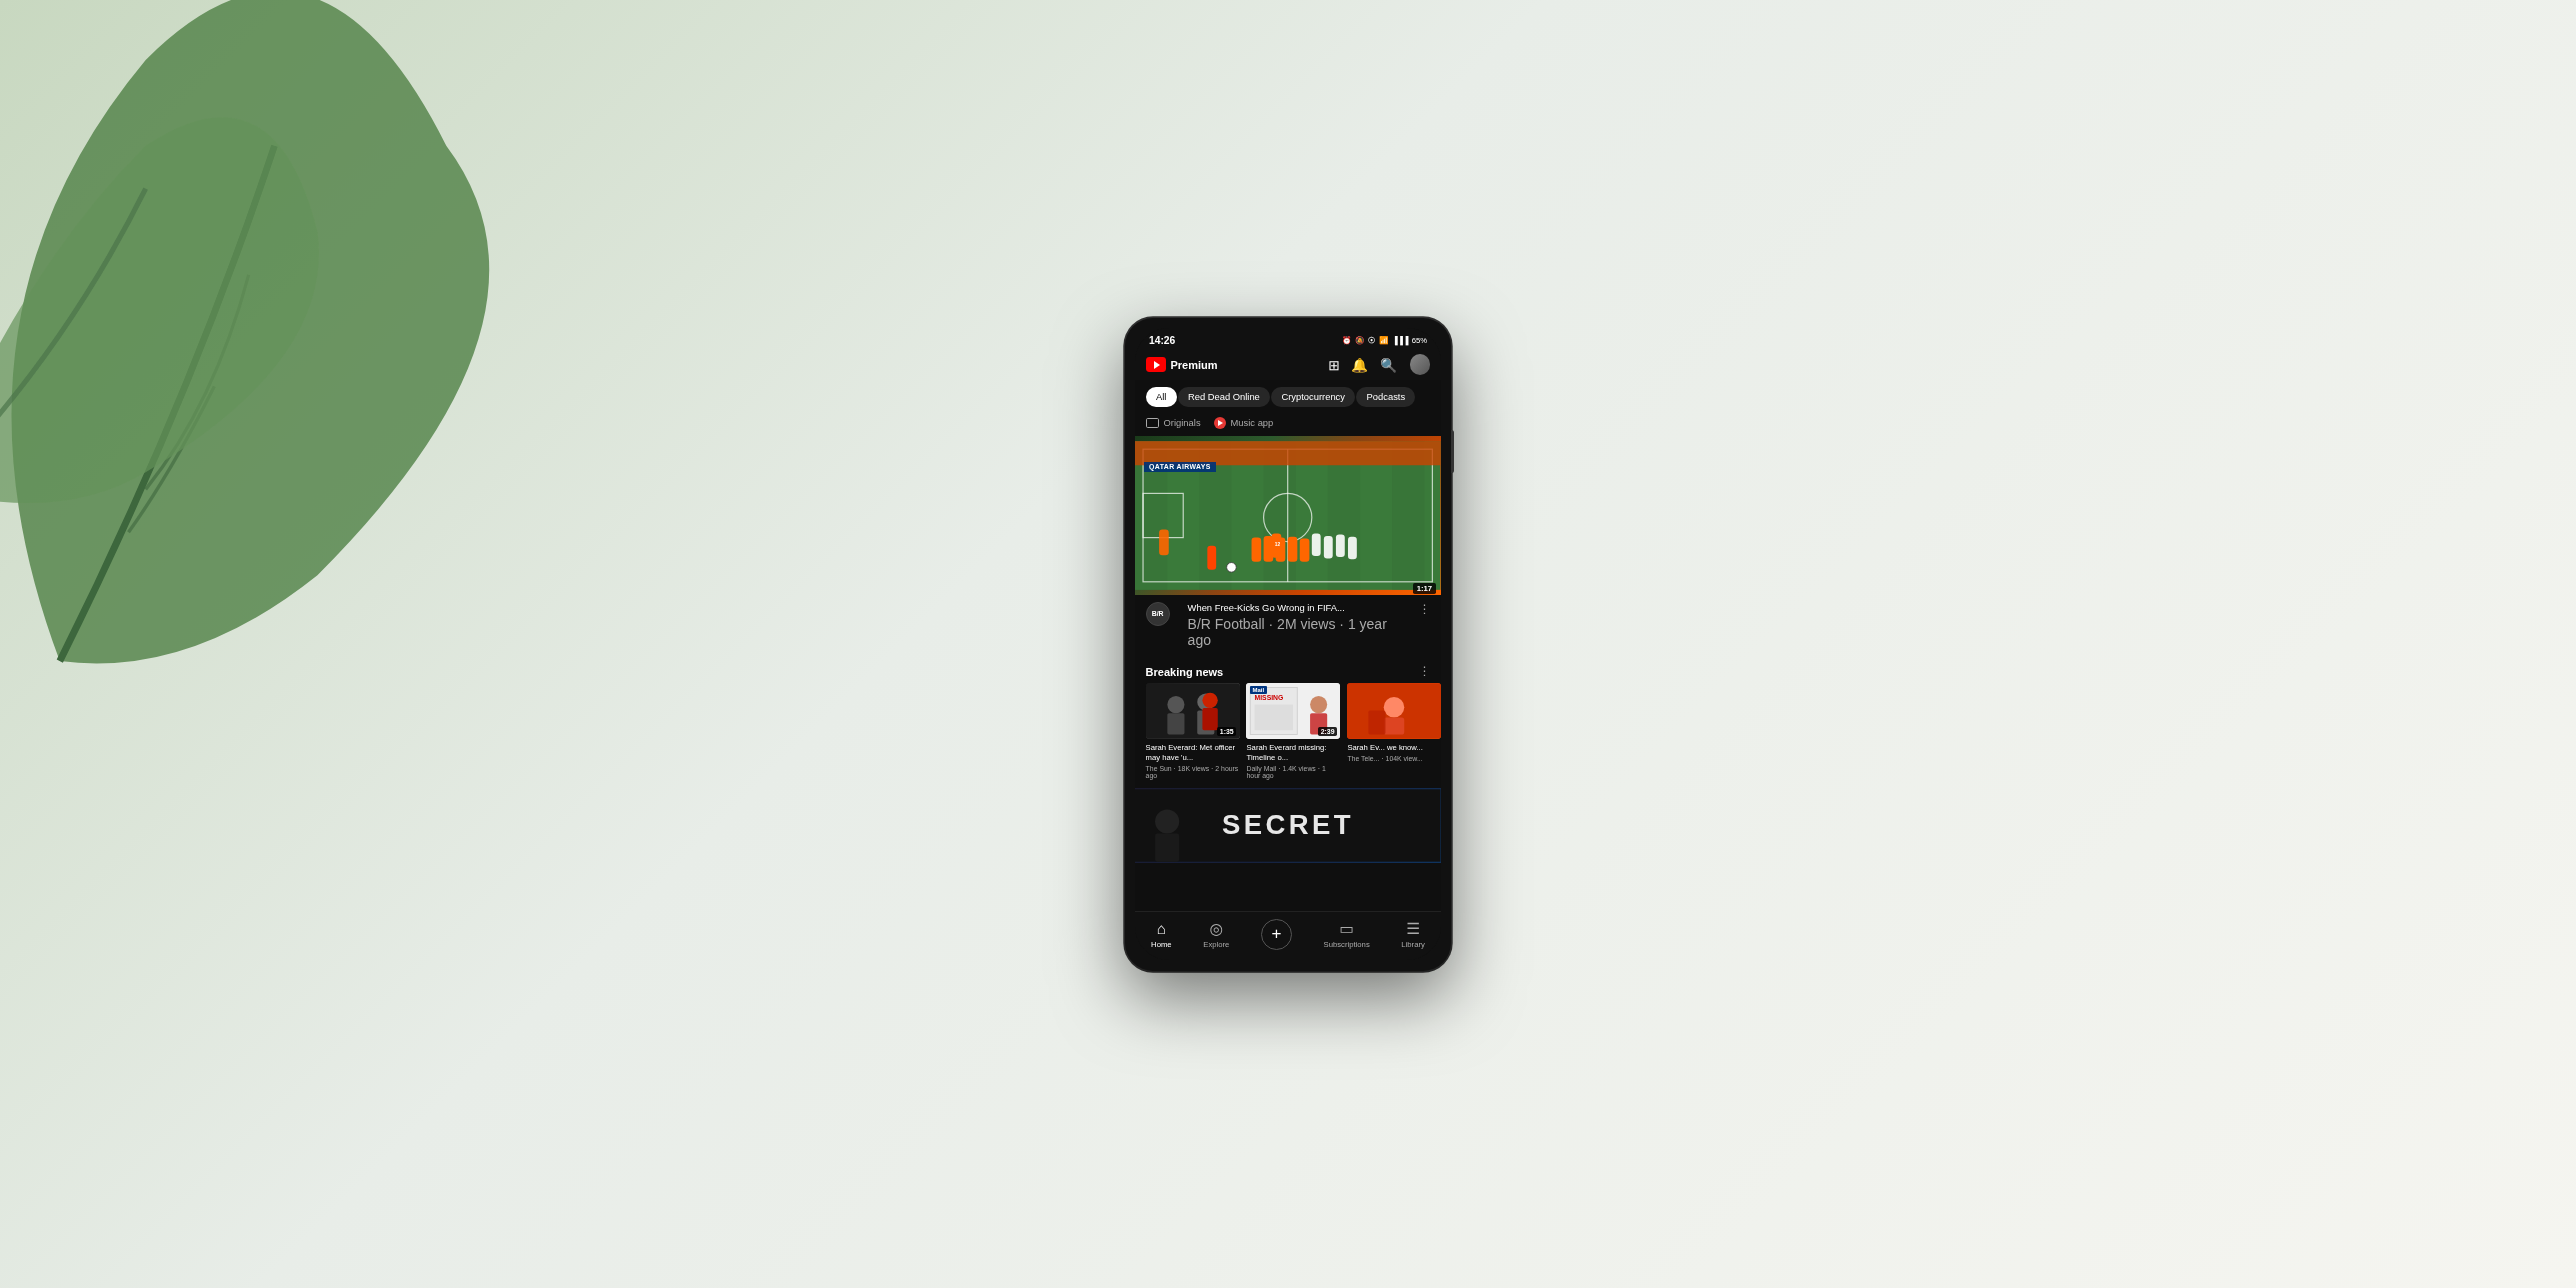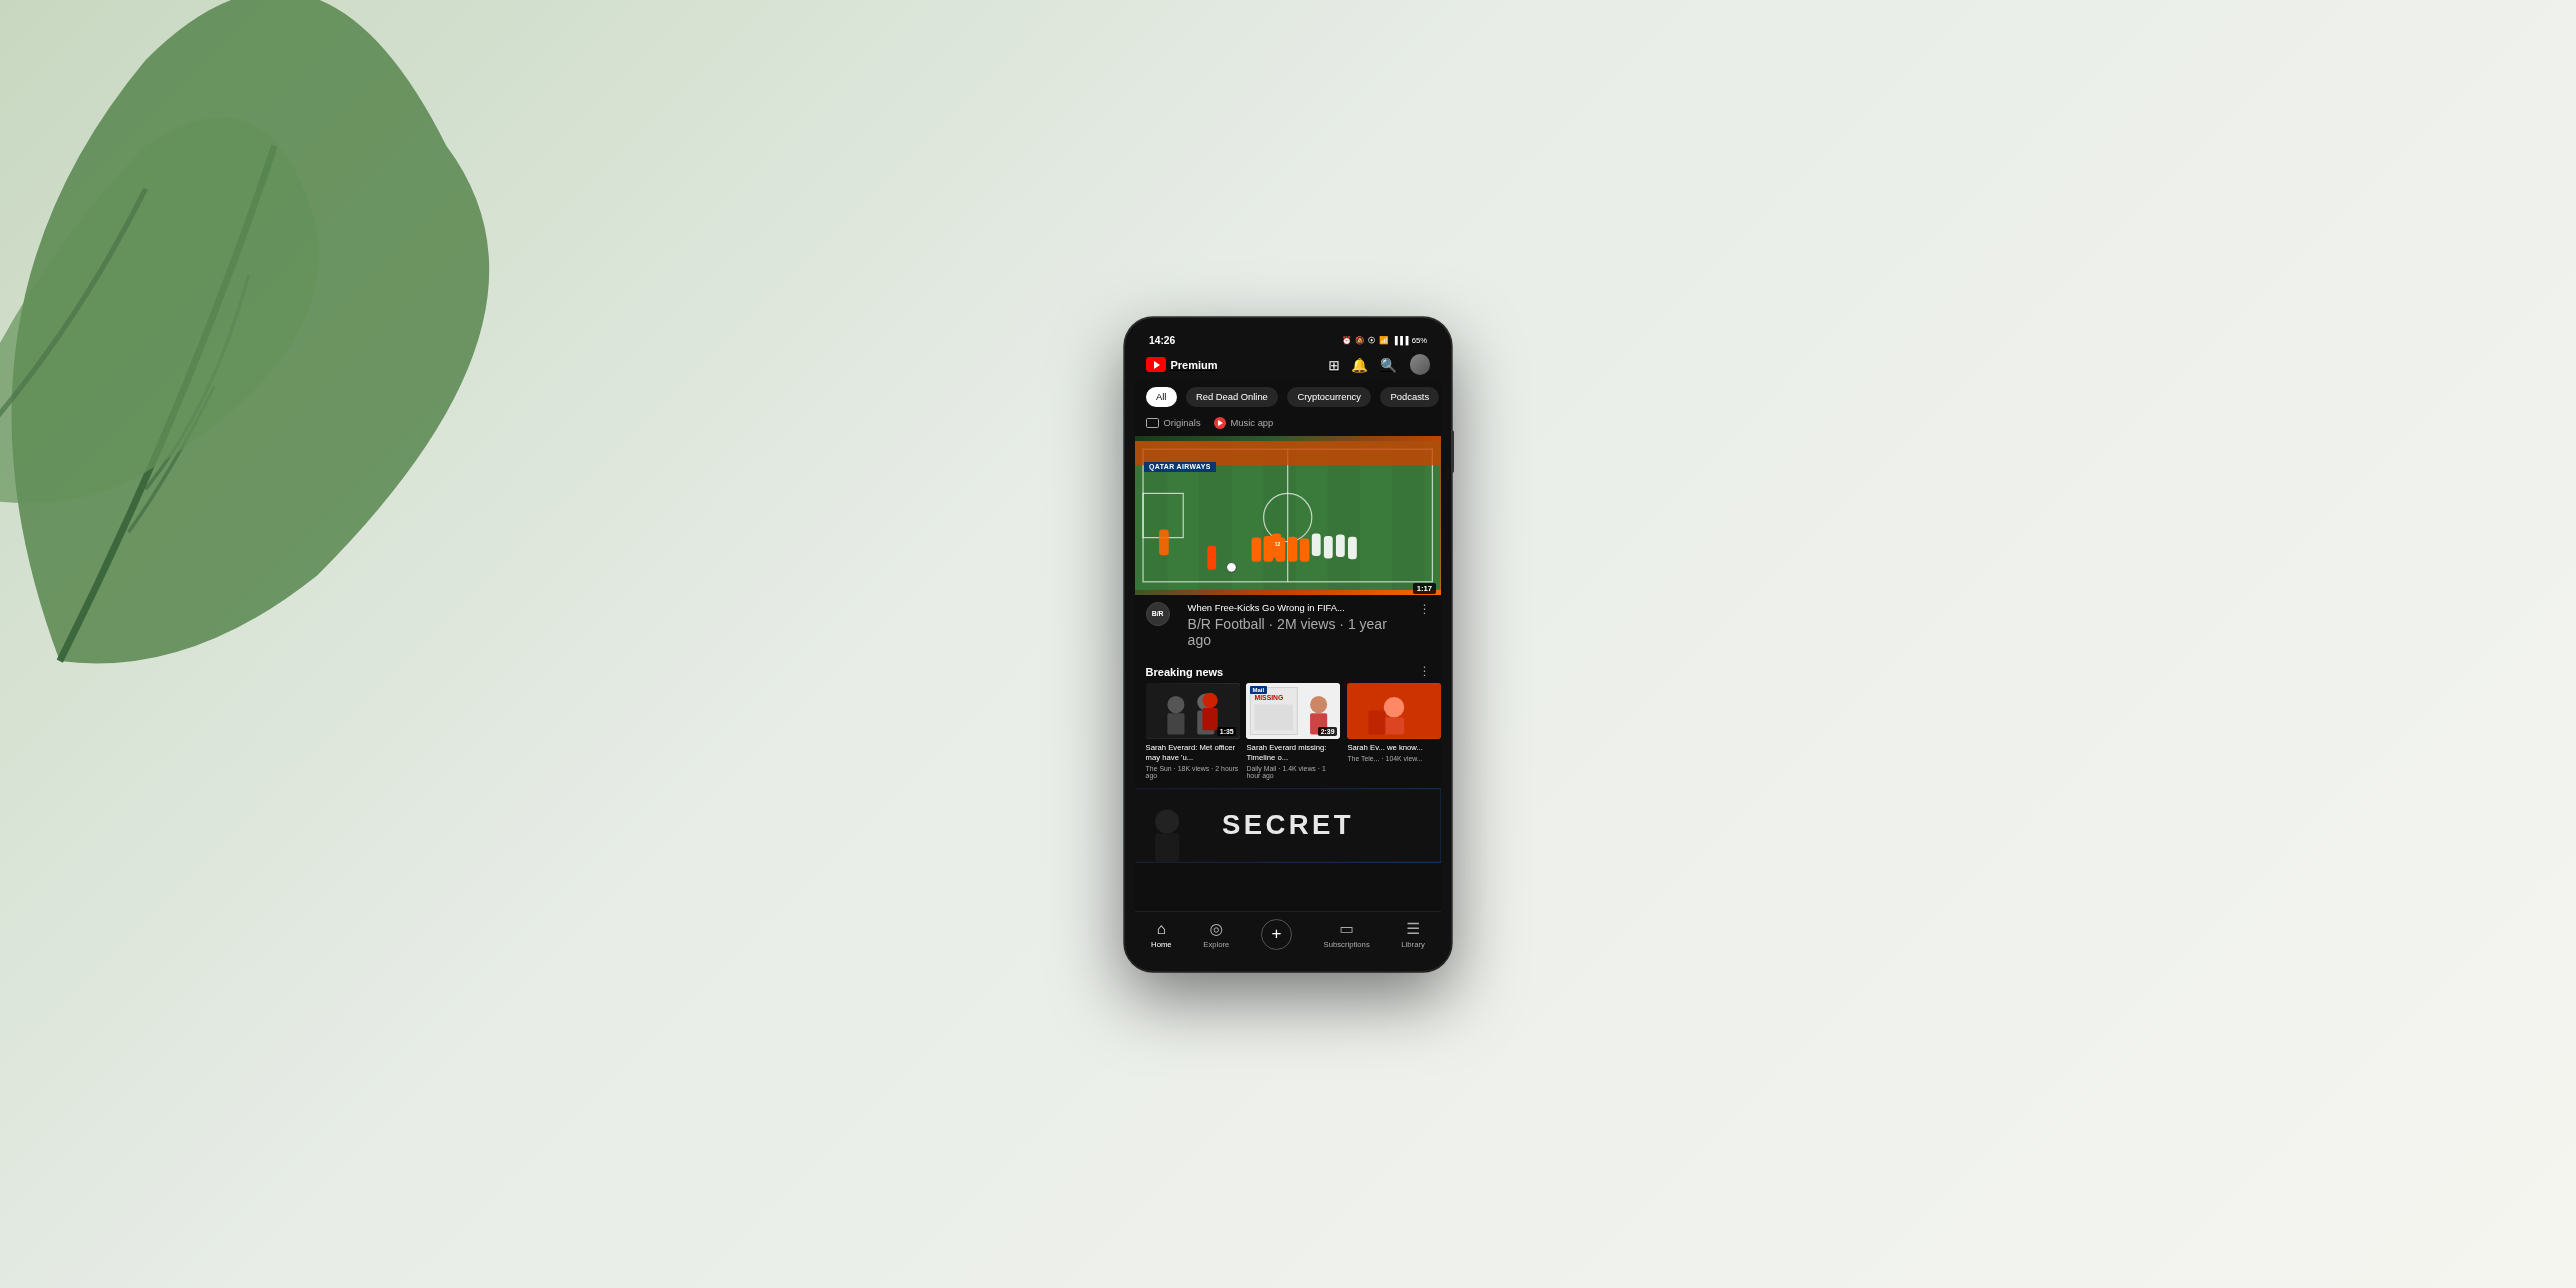--- a/index.html
+++ b/index.html
@@ -88,21 +88,20 @@
 
     
     .app-header {
       background: #111;
       width: 100%;
       padding: 5.2px 10.3px;
       display: flex;
       align-items: center;
       justify-content: space-between;
       flex-shrink: 0;
-      text-decoration: underline;
     }
 
     .yt-logo {
       display: flex;
       align-items: center;
       gap: 4.3px;
     }
 
     .yt-icon {
       width: 20.6px;
@@ -157,21 +156,21 @@
       overflow-y: auto;
       background: #0f0f0f;
       scrollbar-width: none;
     }
 
     .content-area::-webkit-scrollbar { display: none; }
 
     
     .filter-chips {
       display: flex;
-      gap: 9px;
+      gap: 1px;
       padding: 6.9px 10.3px;
       overflow-x: auto;
       background: #0f0f0f;
       scrollbar-width: none;
     }
 
     .filter-chips::-webkit-scrollbar { display: none; }
 
     .chip {
       padding: 4.3px 10.3px;

